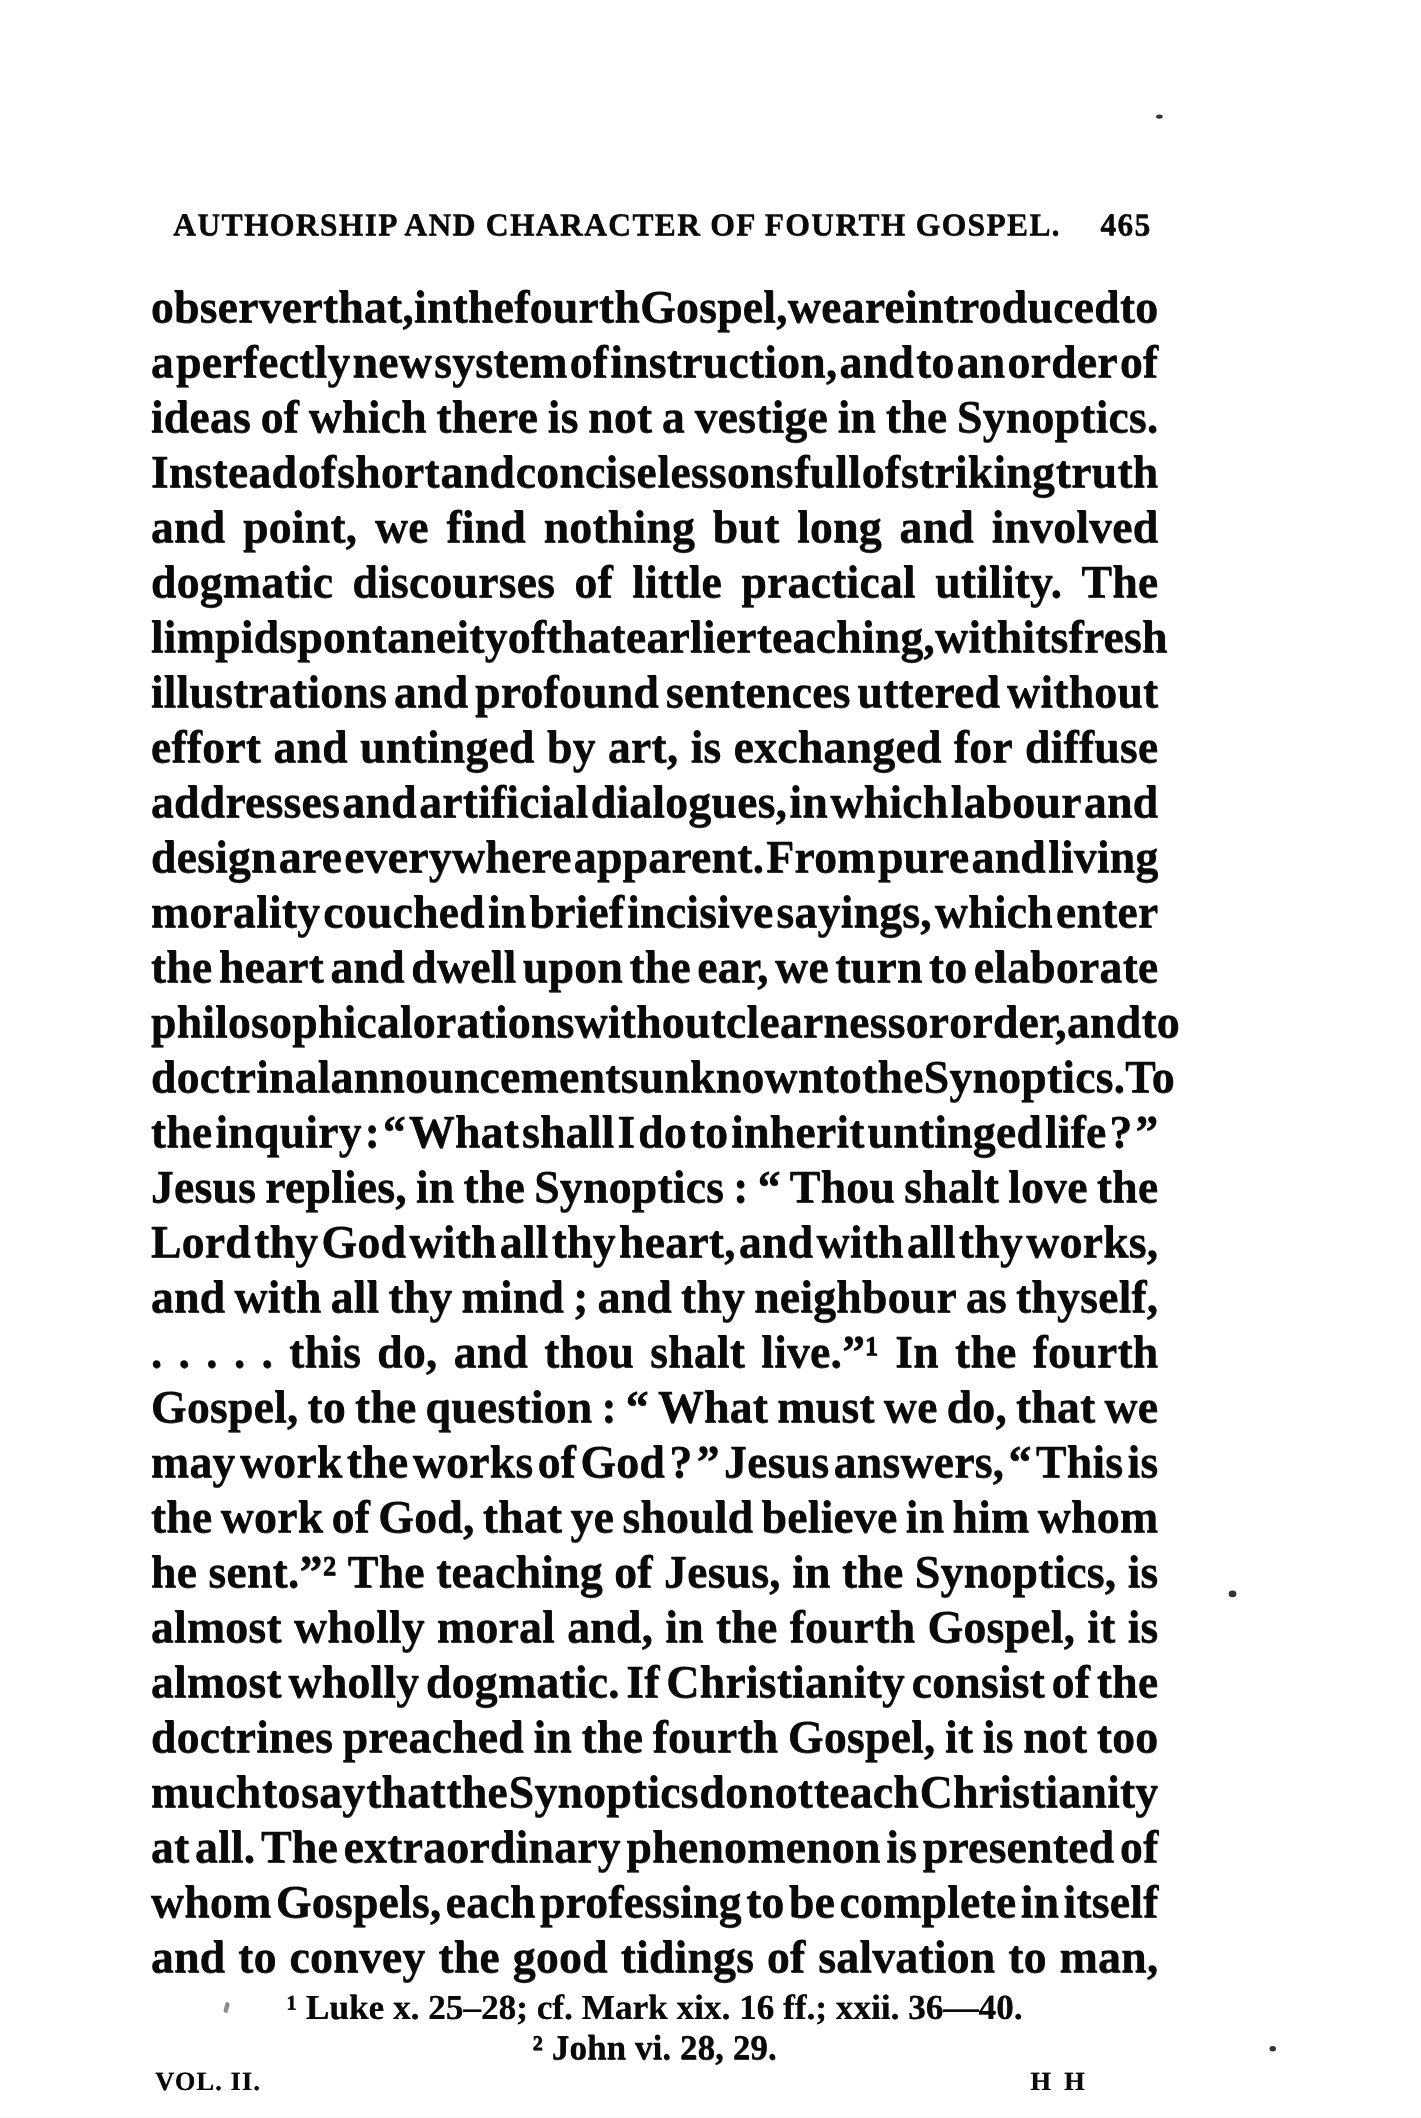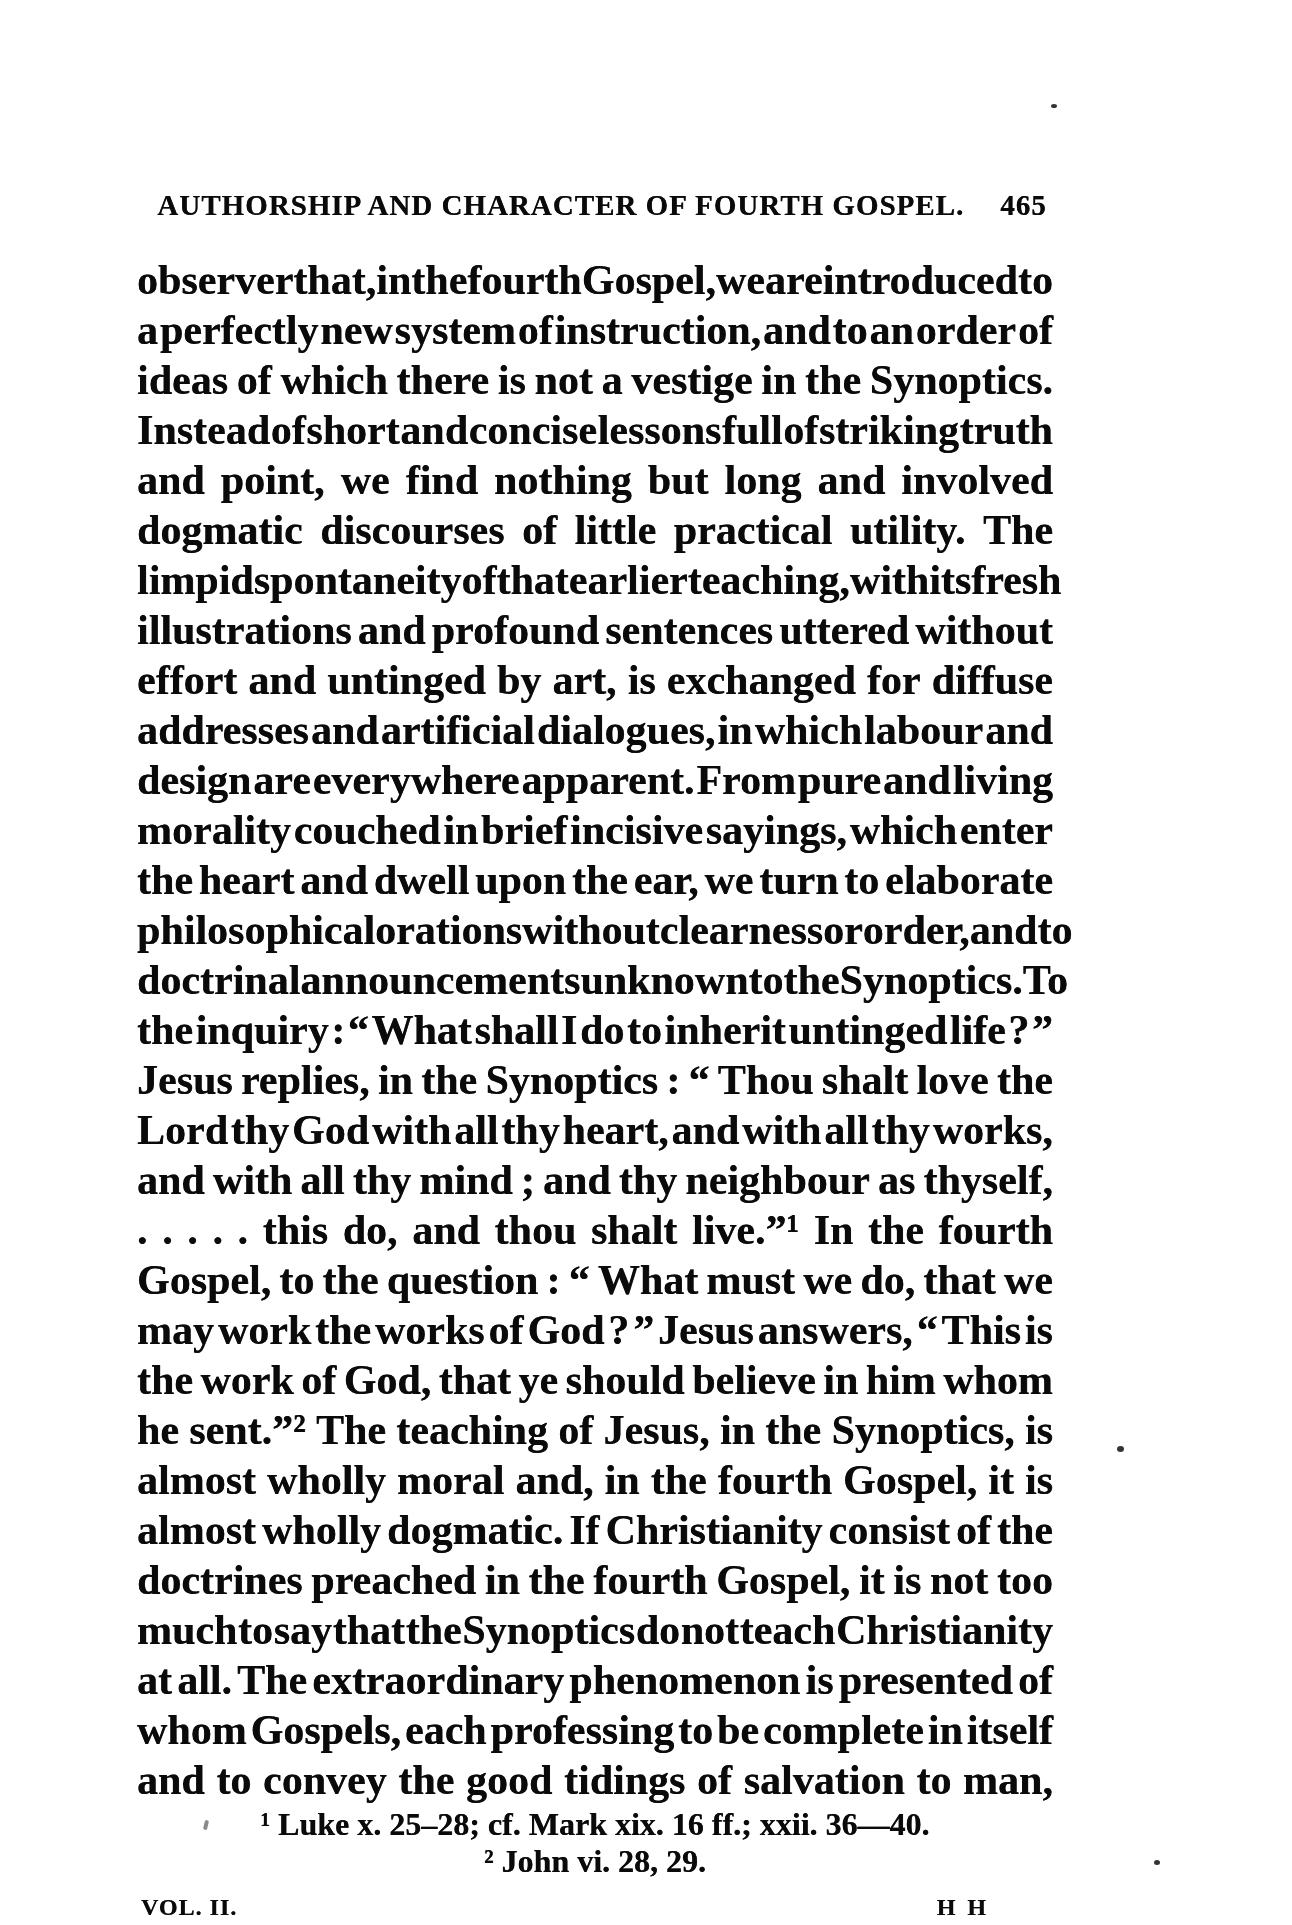--- a/index.html
+++ b/index.html
@@ -61,21 +61,20 @@
     left: 141px;
     top: 1880px;
     width: 912px;
     box-sizing: border-box;
     padding-right: 64px;
     display: flex;
     justify-content: space-between;
     align-items: flex-end;
     font-size: 24px;
     letter-spacing: 1px;
-    margin-top: 14px;
   }
   .sig { letter-spacing: 3px; }
 
   .speck { position: absolute; background: #333; border-radius: 50%; }
   .speck-1 { left: 1051px; top: 104px;  width: 6px; height: 4px; }
   .speck-2 { left: 1117px; top: 1446px; width: 7px; height: 6px; }
   .speck-3 { left: 1154px; top: 1860px; width: 6px; height: 5px; }
   .speck-4 { left: 204px;  top: 1820px; width: 4px; height: 10px;
              background: #8a8a8a; border-radius: 2px; transform: rotate(14deg); }
 </style>

